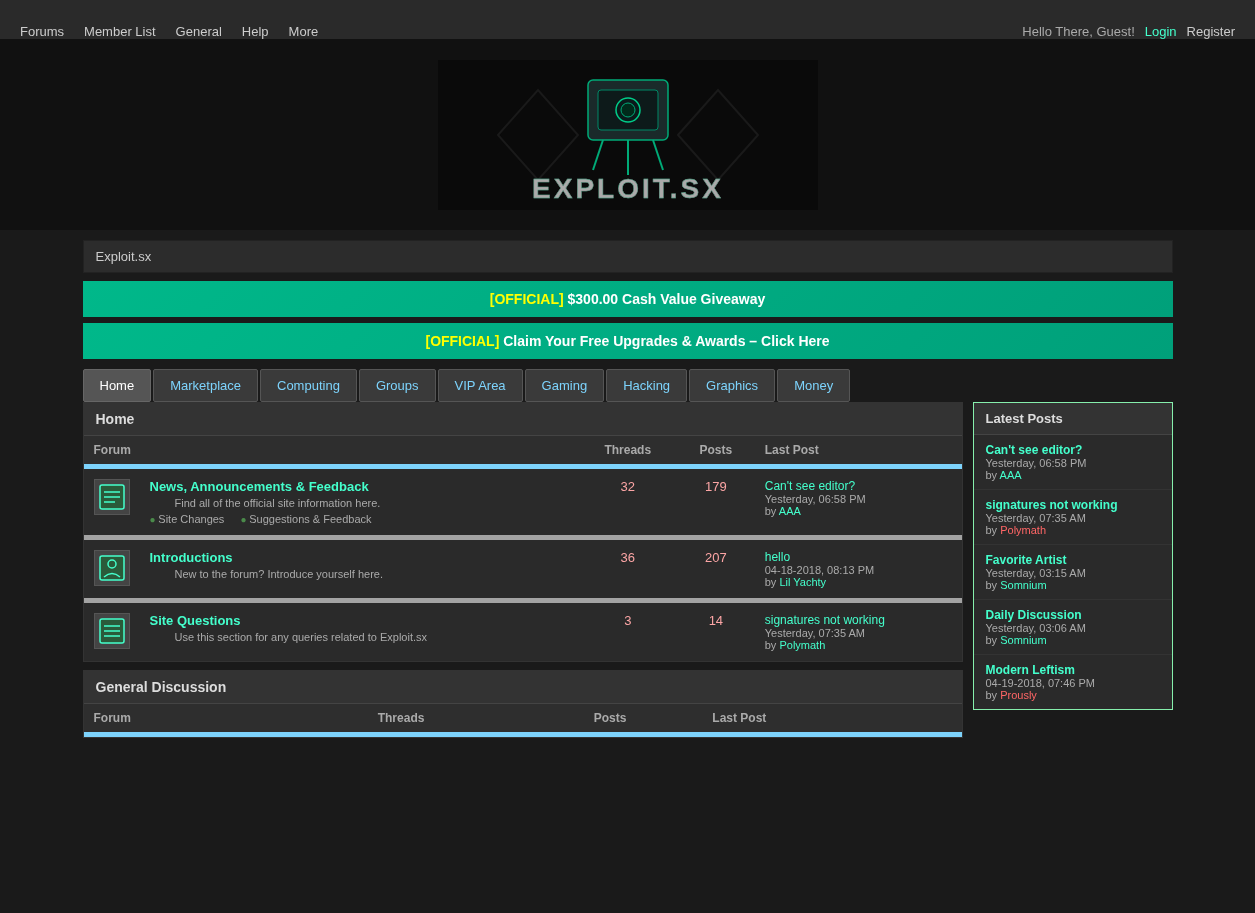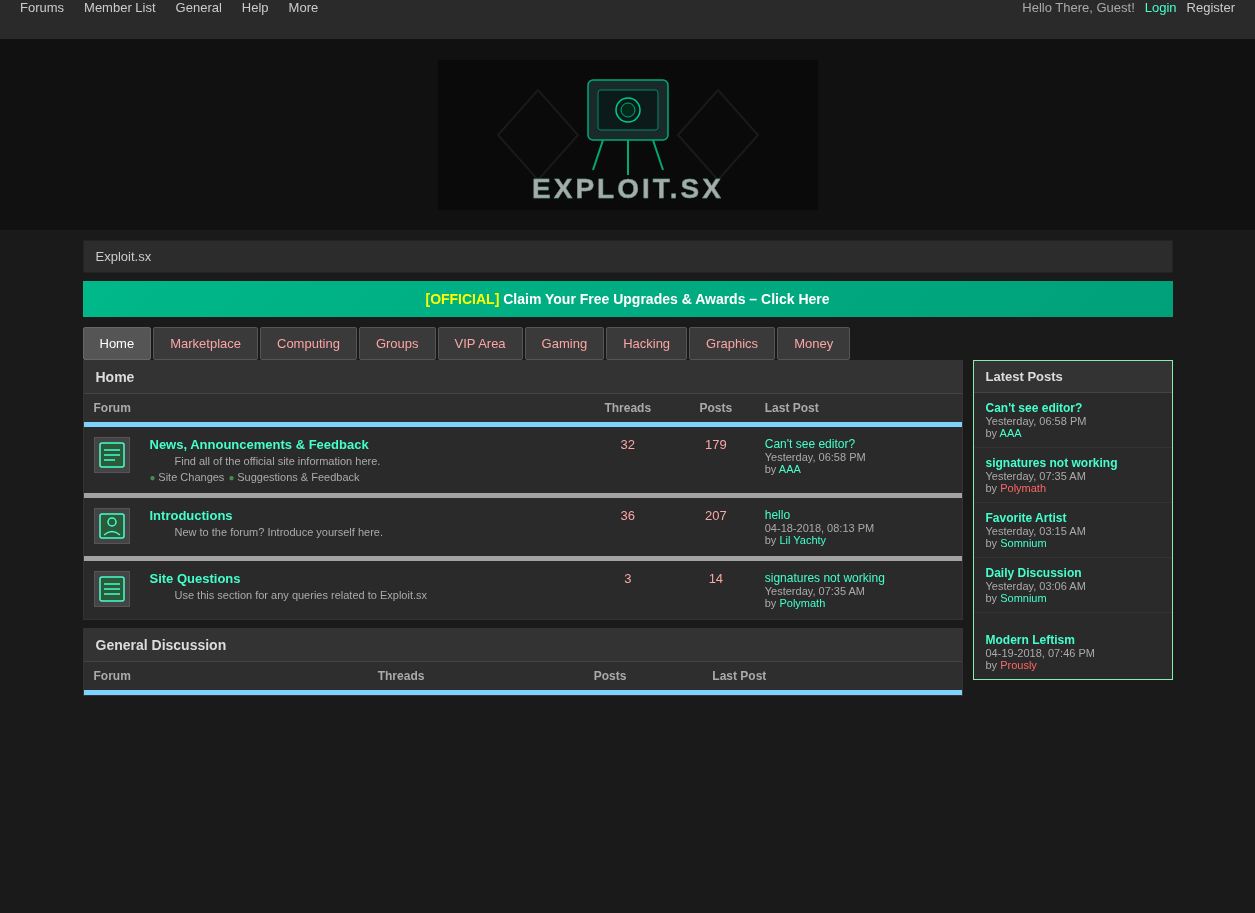--- a/index.html
+++ b/index.html
@@ -8,21 +8,21 @@
       font-family: Arial, sans-serif;
       font-size: 13px;
       color: #ccc;
     }
 
     
     .top-nav {
       background-color: #2a2a2a;
       border-bottom: 1px solid #111;
       display: flex;
-      align-items: flex-start;
+      align-items: flex-end;
       justify-content: space-between;
       padding: 0 20px;
       height: 40px;
     }
     .top-nav-left { display: flex; gap: 20px; }
     .top-nav-left a, .top-nav-right a {
       color: #ccc;
       text-decoration: none;
       font-size: 13px;
     }
@@ -82,21 +82,21 @@
       display: flex;
       flex-wrap: wrap;
       margin: 10px 0 0;
       gap: 2px;
     }
     .tab-item {
       background: #3a3a3a;
       border: 1px solid #555;
       padding: 8px 16px;
       cursor: pointer;
-      color: #fca5a5;
+      color: #7dd3fc;
       font-size: 13px;
       border-radius: 2px;
     }
     .tab-item.active {
       background: #555;
       color: #fff;
       border-color: #666;
     }
 
     
@@ -147,21 +147,21 @@
       display: flex;
       align-items: center;
       justify-content: center;
       font-size: 18px;
       color: #4fc;
       flex-shrink: 0;
     }
     .forum-cell-icon { width: 50px; }
     .forum-title { color: #4fc; font-size: 13px; text-decoration: none; font-weight: bold; }
     .forum-desc { color: #aaa; font-size: 11px; margin-top: 3px; padding-left: 25px; }
-    .subforum-links { display: flex; gap: 4px; margin-top: 4px; flex-wrap: wrap; }
+    .subforum-links { display: flex; gap: 16px; margin-top: 4px; flex-wrap: wrap; }
     .subforum-link { color: #aaa; font-size: 11px; text-decoration: none; }
     .subforum-link::before { content: '● '; color: #4a8a4a; font-size: 10px; }
     .forum-num { text-align: center; color: #fca5a5; font-size: 13px; }
     .last-post-info { font-size: 11px; color: #aaa; }
     .last-post-title { color: #4fc; text-decoration: none; font-size: 12px; }
     .last-post-user { color: #4fc; text-decoration: none; }
 
     
     .side-section {
       background: #2a2a2a;
@@ -173,21 +173,21 @@
       padding: 8px 12px;
       font-size: 13px;
       font-weight: bold;
       color: #ddd;
       border-bottom: 1px solid #444;
     }
     .side-post-item {
       padding: 8px 12px;
       border-bottom: 1px solid #333;
     }
-    .side-post-item:last-child { border-bottom: none; margin-top: 12px; }
+    .side-post-item:last-child { border-bottom: none; }
     .side-post-title { color: #4fc; font-size: 12px; text-decoration: none; font-weight: bold; display: block; }
     .side-post-date { color: #aaa; font-size: 11px; }
     .side-post-by { color: #aaa; font-size: 11px; }
     .side-post-user { font-size: 11px; text-decoration: none; }
     .side-post-user.aaa-color { color: #4fc; }
     .side-post-user.poly-color { color: #ff6666; }
     .side-post-user.somnium-color { color: #4fc; }
     .side-post-user.prously-color { color: #ff6666; }
   </style>
 </head>
@@ -230,20 +230,23 @@
 
       <text x="190" y="138" text-anchor="middle" fill="none" font-size="28" font-weight="900" font-family="'Arial Black', Arial, sans-serif" letter-spacing="3" stroke="#00cc88" stroke-width="0.3" opacity="0.5">EXPLOIT.SX</text>
     </svg>
   </div>
 </div>
 
 <div class="main-container">
 
   <div class="breadcrumb-bar">Exploit.sx</div>
 
+  <div class="announcement-banner">
+    <span class="official">[OFFICIAL]</span><span> $300.00 Cash Value Giveaway</span>
+  </div>
 
   <div class="announcement-banner">
     <span class="official">[OFFICIAL]</span><span> Claim Your Free Upgrades &amp; Awards – Click Here</span>
   </div>
 
   <div class="tabs-bar">
     <div class="tab-item active">Home</div>
     <div class="tab-item">Marketplace</div>
     <div class="tab-item">Computing</div>
     <div class="tab-item">Groups</div>

